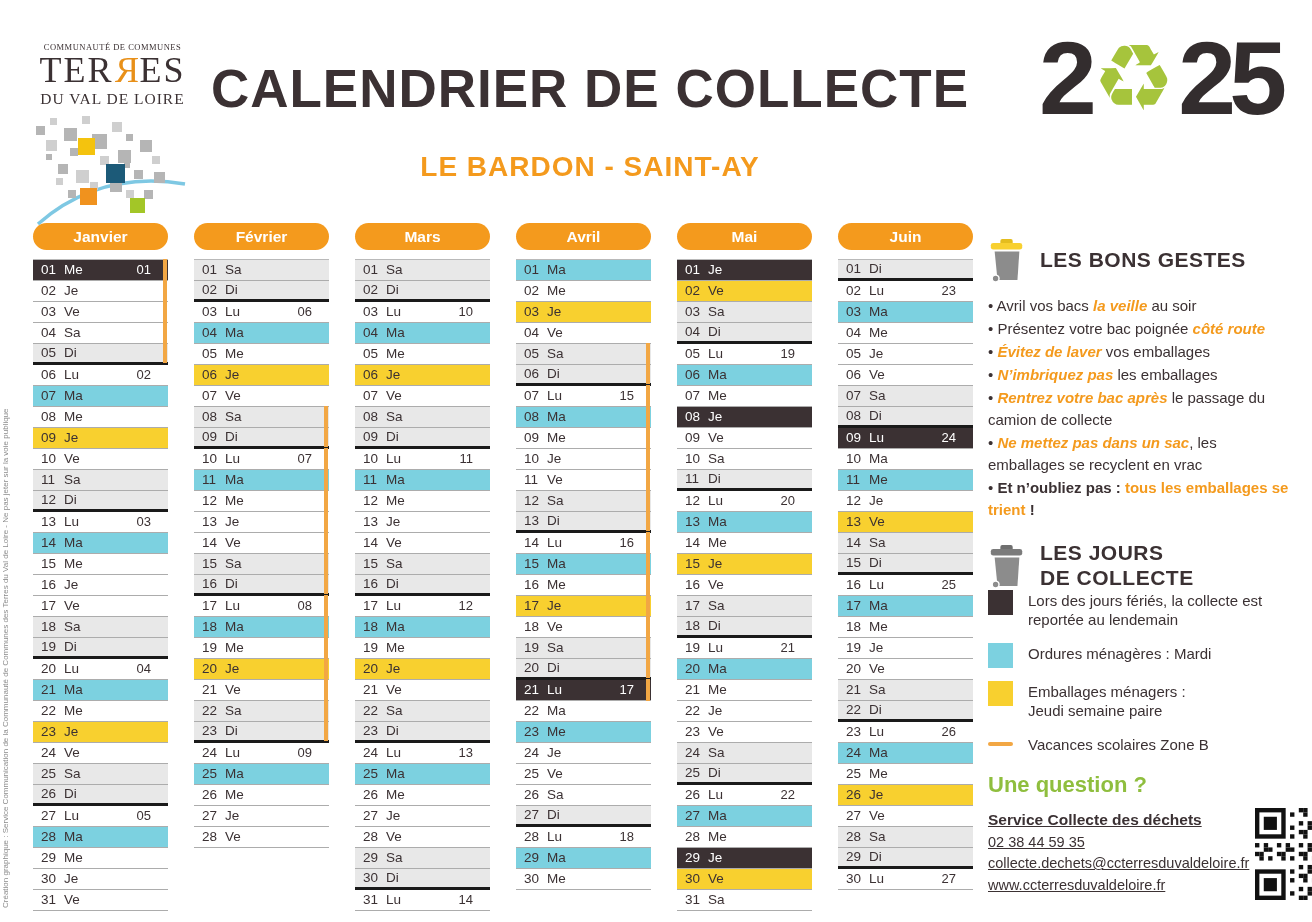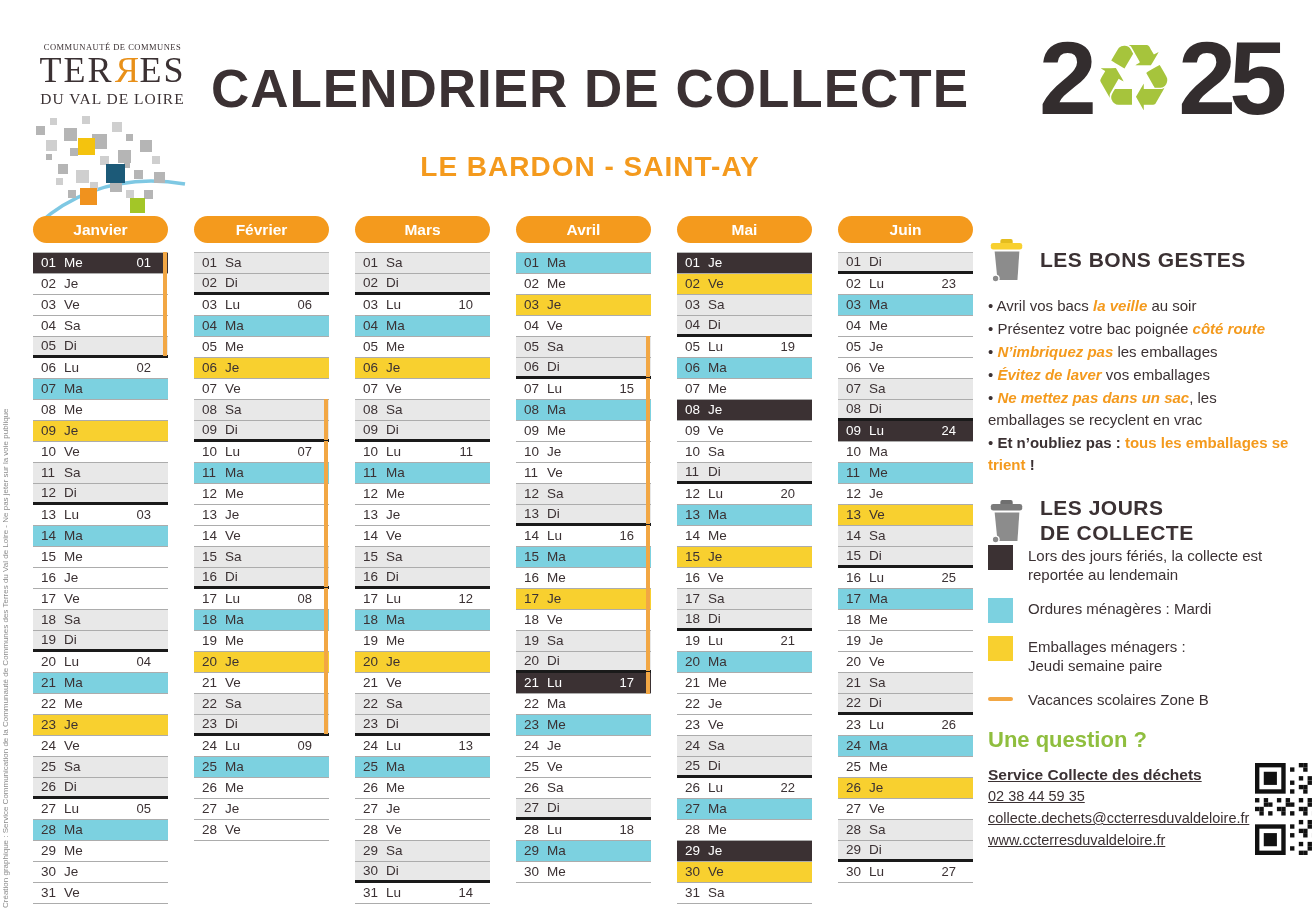--- a/index.html
+++ b/index.html
@@ -21,21 +21,21 @@
   .subtitle{margin-top:32px;font-size:28px;font-weight:bold;letter-spacing:1px;color:#F49A1D;}
 
   .year{position:absolute;right:32px;top:26px;display:flex;align-items:center;line-height:1;
         font-weight:bold;font-size:104px;letter-spacing:-7px;color:#332D2E;}
   .recycle{font-size:92px;color:#A6C43C;letter-spacing:0;margin:0 3px;}
 
   .credit{position:absolute;left:10px;bottom:14px;transform-origin:0 100%;
           transform:rotate(-90deg);font-size:8px;color:#8C8C8C;white-space:nowrap;}
 
   
-  .months{position:absolute;left:33px;top:216px;display:flex;gap:26px;}
+  .months{position:absolute;left:33px;top:223px;display:flex;gap:26px;}
   .month-col{width:135px;}
   .month-pill{height:27px;border-radius:14px;background:#F49A1D;color:#fff;font-weight:bold;
               font-size:15.5px;display:flex;align-items:center;justify-content:center;}
   .month-rows{margin-top:9px;border-top:1px solid #B9B9B9;}
   .day-row{position:relative;box-sizing:border-box;height:21px;line-height:20px;
            border-bottom:1px solid #ACACAC;font-size:13.5px;padding-left:8px;
            display:flex;align-items:center;color:#3B3133;}
   .day-row.sep{border-bottom:3px solid #1A1A1A;}
   .t-we{background:#E8E8E8;}
   .t-om{background:#7CD1E0;}
@@ -953,22 +953,23 @@
         <rect x="13" y="1" width="13" height="6" rx="2" fill="#E4BD1E"></rect>
         <rect x="3" y="5" width="33" height="7" rx="2.5" fill="#F8D02F"></rect>
         <path d="M7 14 L33 14 L31 44 L10 44 Z" fill="#8C8C8C"></path>
         <circle cx="8" cy="42.5" r="3.6" fill="#8C8C8C" stroke="#fff" stroke-width="1.5"></circle>
       </svg>
       <div class="section-title">LES BONS GESTES</div>
     </div>
     <div class="bullets">
         <div class="bullet"><span>• </span><span>Avril vos bacs </span><span class="hl it">la veille</span><span> au soir</span></div>
         <div class="bullet"><span>• </span><span>Présentez votre bac poignée </span><span class="hl it">côté route</span></div>
+        <div class="bullet"><span>• </span><span class="hl it">Évitez de laver</span><span> vos emballages</span></div>
         <div class="bullet"><span>• </span><span class="hl it">N’imbriquez pas</span><span> les emballages</span></div>
-        <div class="bullet"><span>• </span><span class="hl it">Évitez de laver</span><span> vos emballages</span></div>
+        <div class="bullet"><span>• </span><span class="hl it">Rentrez votre bac après</span><span> le passage du camion de collecte</span></div>
         <div class="bullet"><span>• </span><span class="hl it">Ne mettez pas dans un sac</span><span>, les emballages se recyclent en vrac</span></div>
         <div class="bullet"><span>• </span><span class="bd">Et n’oubliez pas : </span><span class="hl">tous les emballages se trient</span><span class="bd"> !</span></div>
       </div>
 
     <div class="section-head" style="margin-top:20px;">
       <svg width="38" height="44" viewBox="0 0 40 46">
         <rect x="13" y="1" width="13" height="6" rx="2" fill="#6F6F6F"></rect>
         <rect x="3" y="5" width="33" height="7" rx="2.5" fill="#7B7B7B"></rect>
         <path d="M7 14 L33 14 L31 44 L10 44 Z" fill="#8C8C8C"></path>
         <circle cx="8" cy="42.5" r="3.6" fill="#8C8C8C" stroke="#fff" stroke-width="1.5"></circle>

